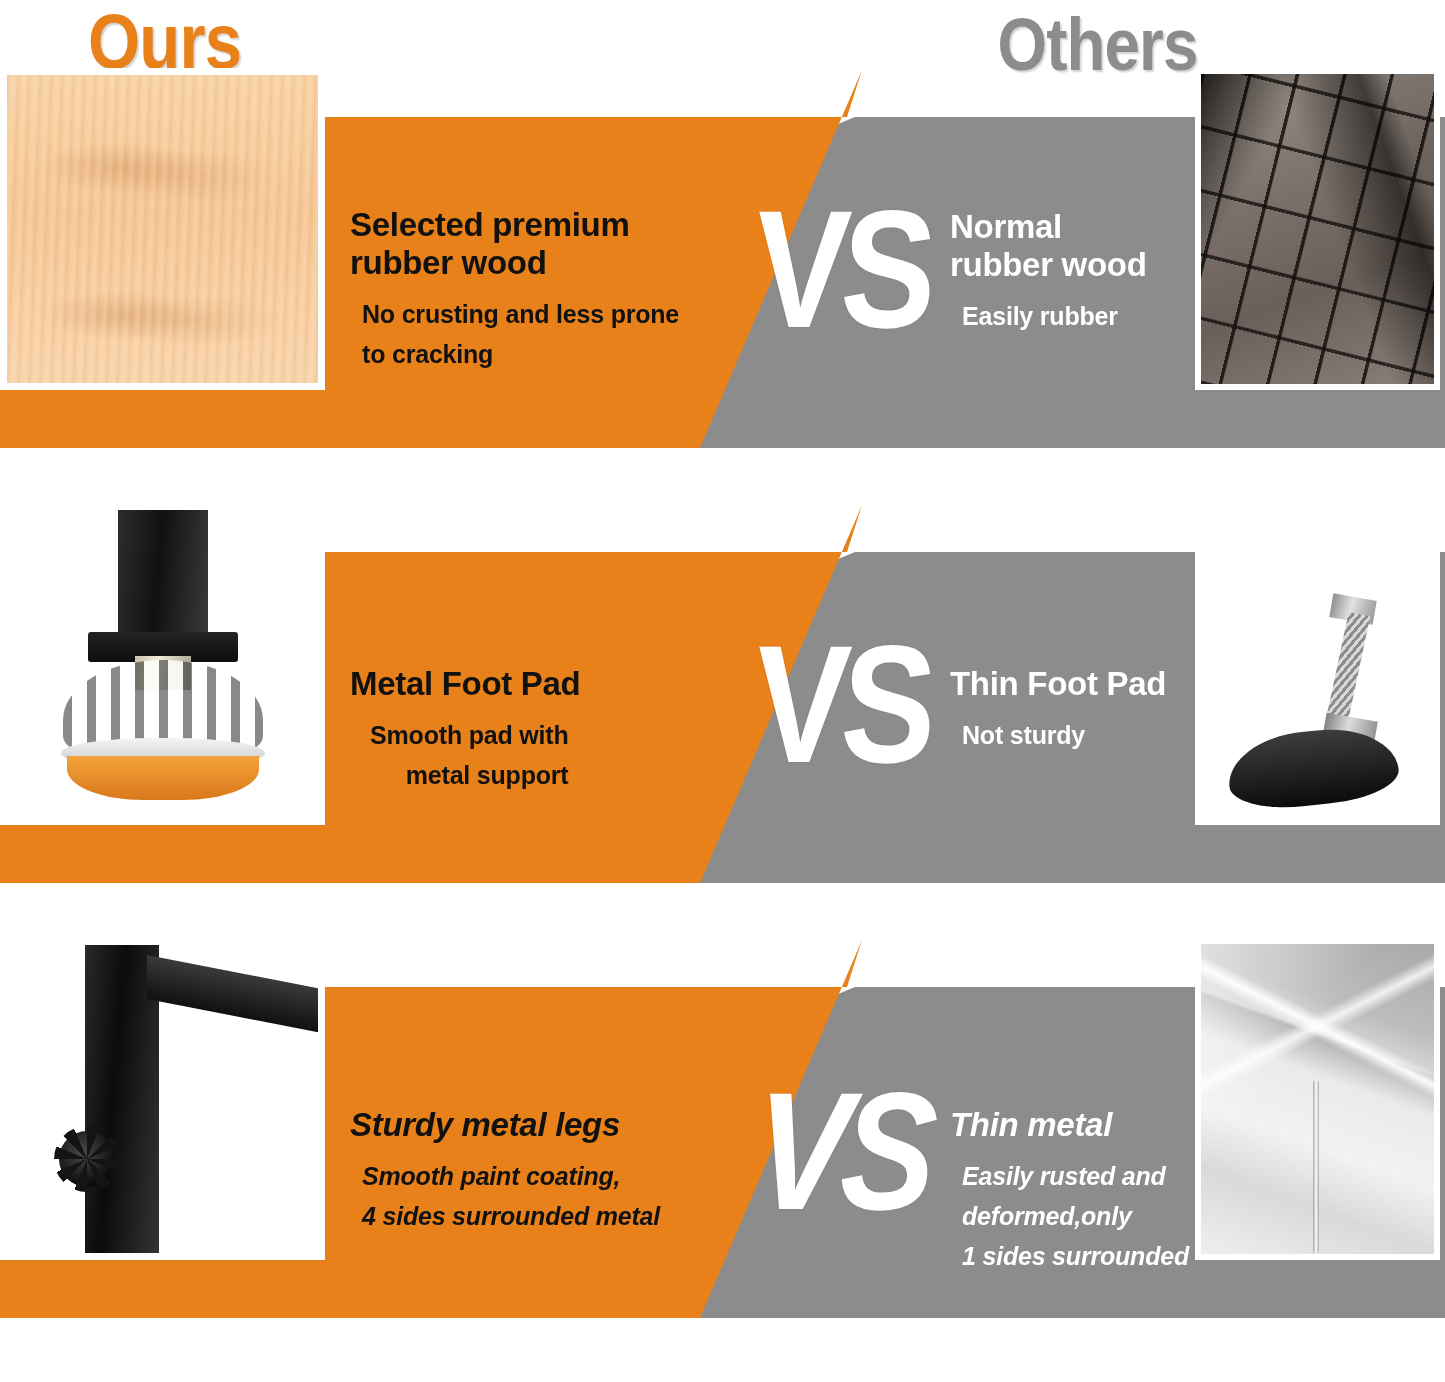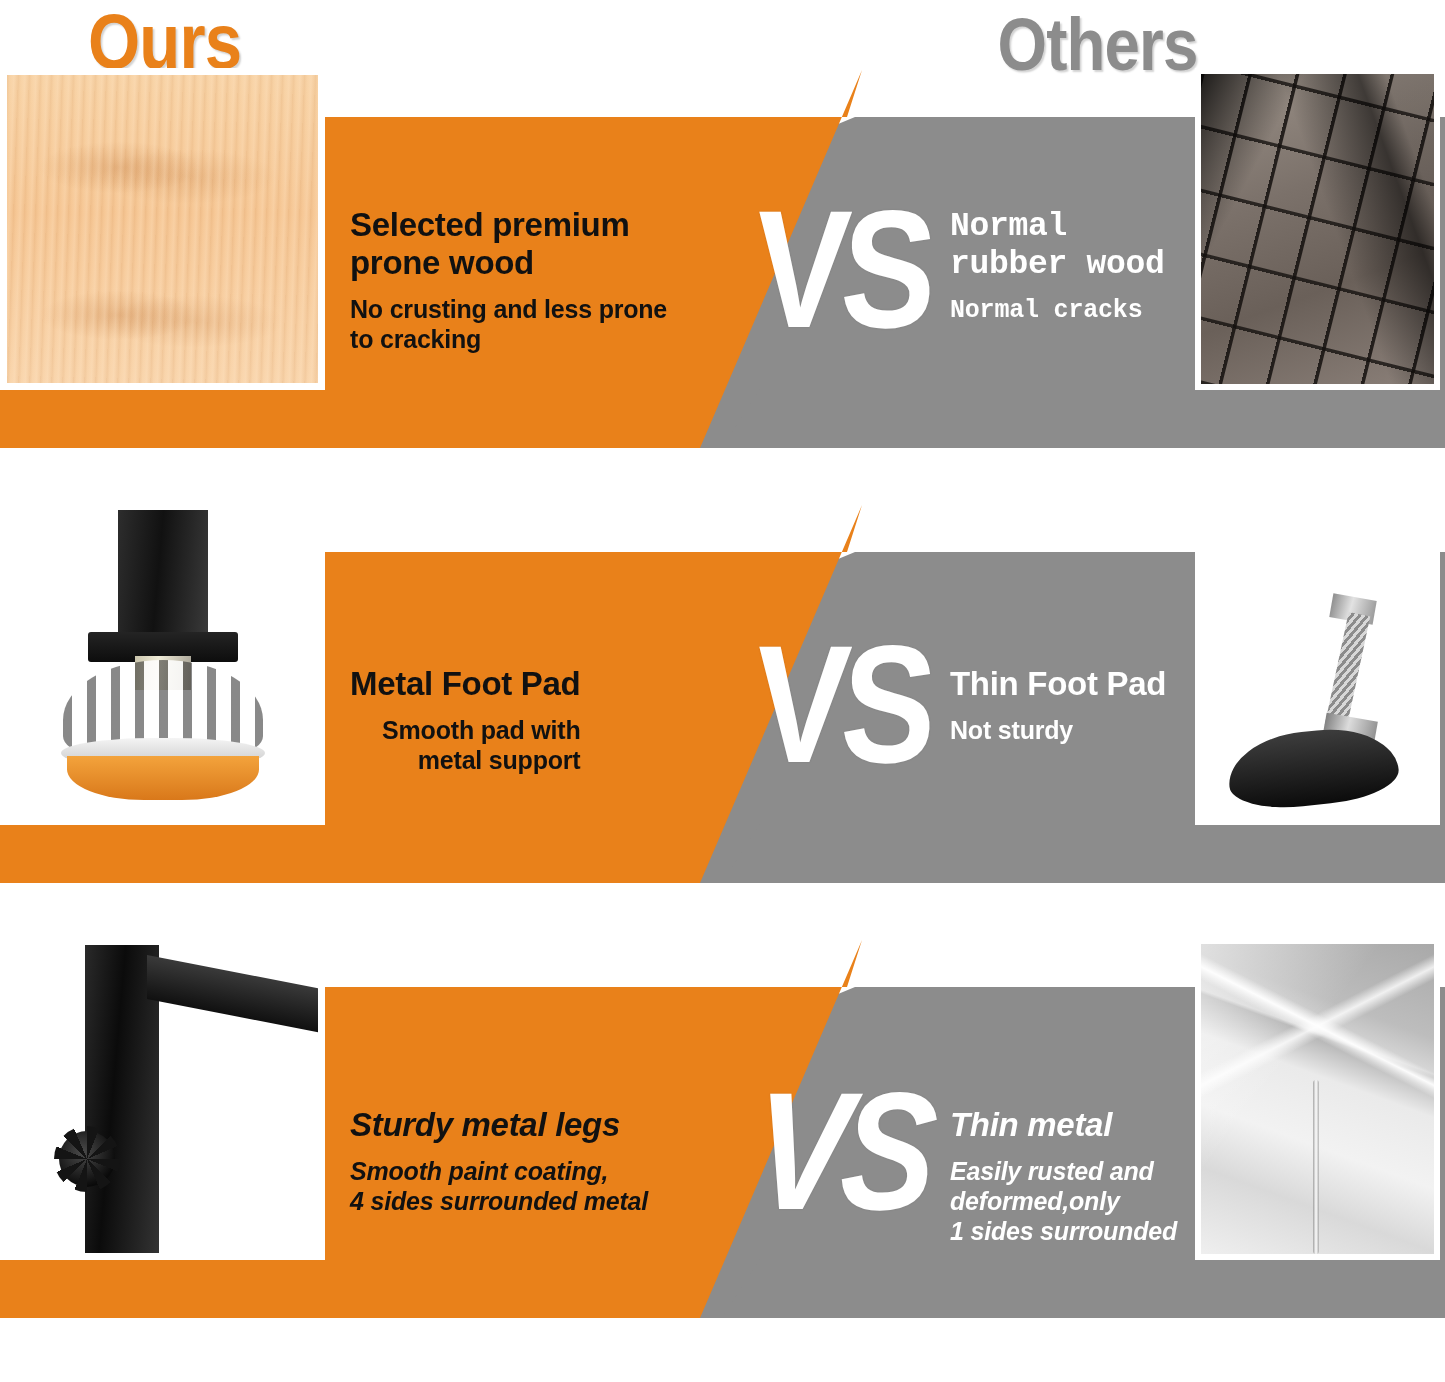--- a/index.html
+++ b/index.html
@@ -119,21 +119,21 @@
     background:radial-gradient(circle at 42% 38%,#4a4a4a,#0a0a0a 72%);border-radius:50%;}
   .leg-knob:before{content:"";position:absolute;inset:-5px;border-radius:50%;
     background:repeating-conic-gradient(#141414 0deg 22deg,rgba(0,0,0,0) 22deg 45deg);}
 
   
   .txt{position:absolute;}
   .txt-left{left:350px;}
   .txt-right{left:950px;}
   .title{font-weight:bold;font-size:33px;line-height:38px;margin:0 0 12px 0;
     letter-spacing:-0.3px;white-space:pre-line;}
-  .sub{font-weight:bold;font-size:25px;line-height:30px;margin:0;
+  .sub{font-weight:bold;font-size:25px;line-height:40px;margin:12px;
     letter-spacing:-0.2px;white-space:pre-line;}
   .dark .title,.dark .sub{color:#111111;}
   .light .title,.light .sub{color:#ffffff;}
 
   
   .vs{position:absolute;font-weight:bold;color:#ffffff;font-size:142px;
     line-height:142px;letter-spacing:-8px;transform:scaleY(1.18) skewX(-4deg);
     transform-origin:left center;text-shadow:0 0 2px rgba(0,0,0,0.10);}
 </style>
 </head>
@@ -152,31 +152,31 @@
       <polygon fill="#E9811A" points="0,59 847,59 862,12 700,390 0,390"></polygon>
     </svg>
   </div>
 
   <div class="photo photo-left">
     <div class="photo-inner img-wood"></div>
   </div>
 
   <div class="txt txt-left dark" style="top:148px;">
     <p class="title">Selected premium
-prone wood</p>
+rubber wood</p>
     <p class="sub">No crusting and less prone
 to cracking</p>
   </div>
 
   <div class="vs" style="left:755px;top:140px;">VS</div>
 
-  <div class="txt txt-right light" style="top:150px;font-family:Liberation Mono, monospace;">
+  <div class="txt txt-right light" style="top:150px;">
     <p class="title">Normal
 rubber wood</p>
-    <p class="sub">Normal cracks</p>
+    <p class="sub">Easily rubber</p>
   </div>
 
   <div class="photo photo-right">
     <div class="photo-inner img-crack"></div>
   </div>
 </div>
 
 <div class="row" style="top:493px;">
   <div class="row-band">
     <svg width="1445" height="390" viewBox="0 0 1445 390">

